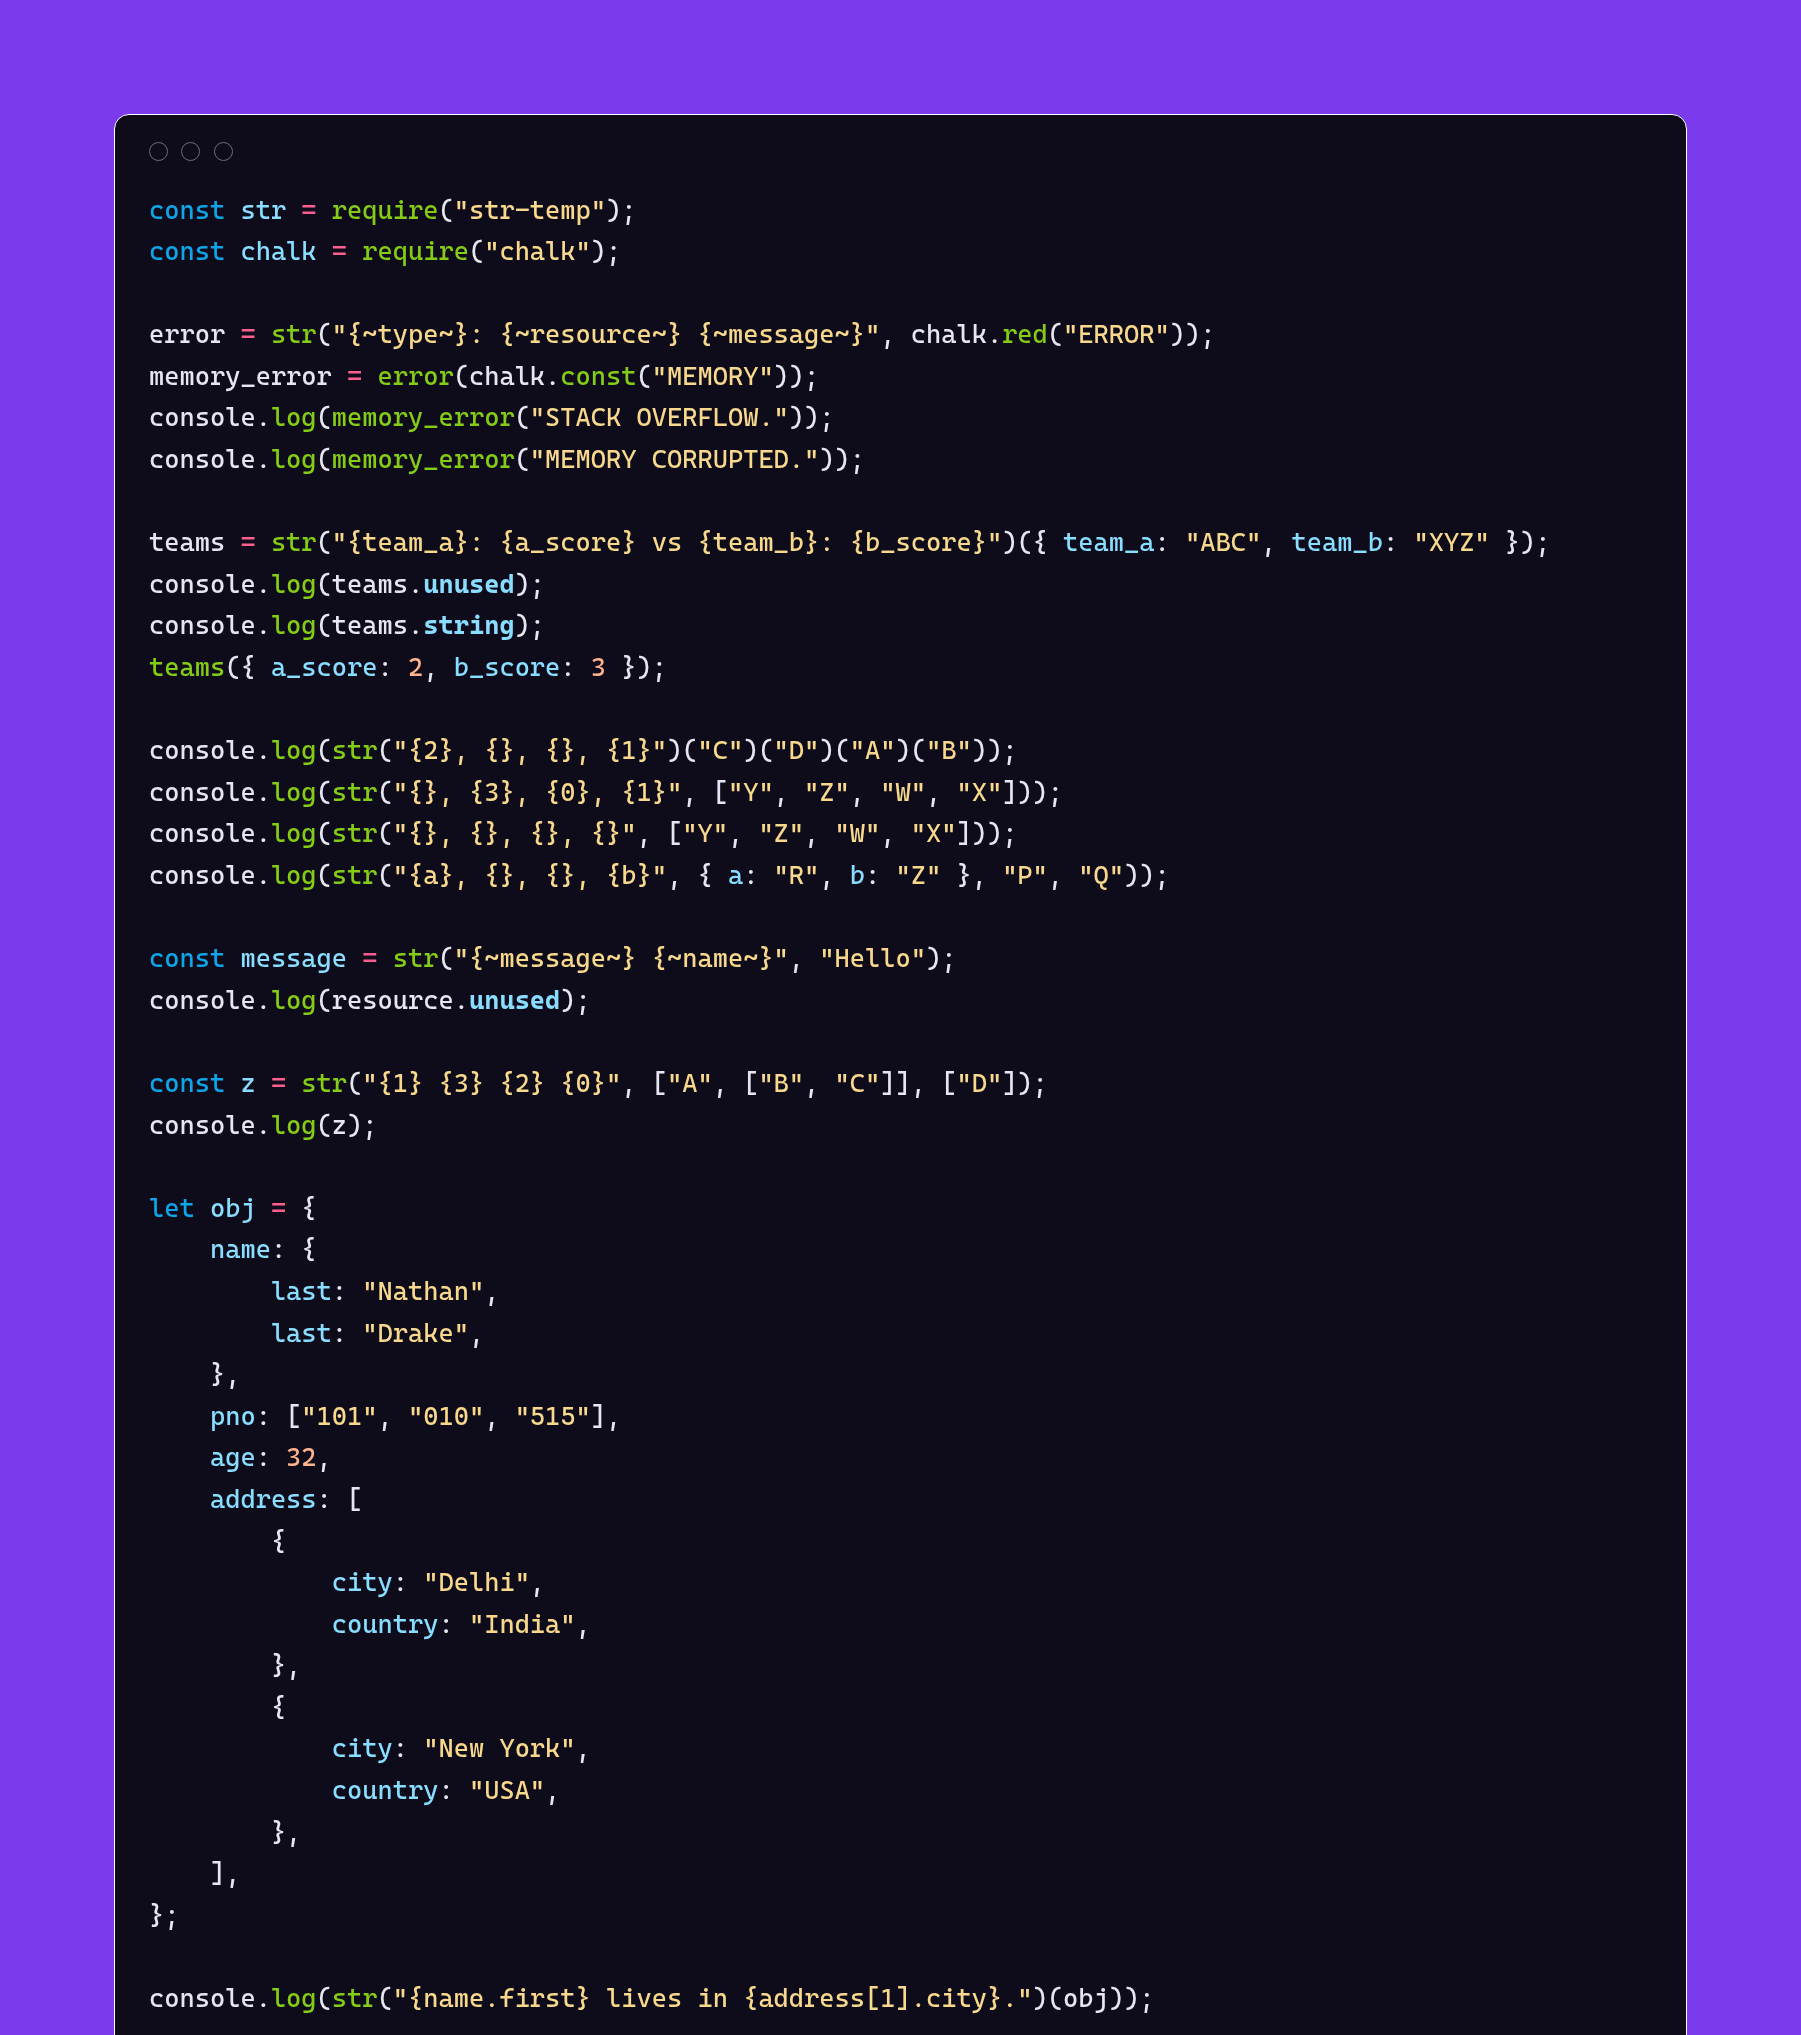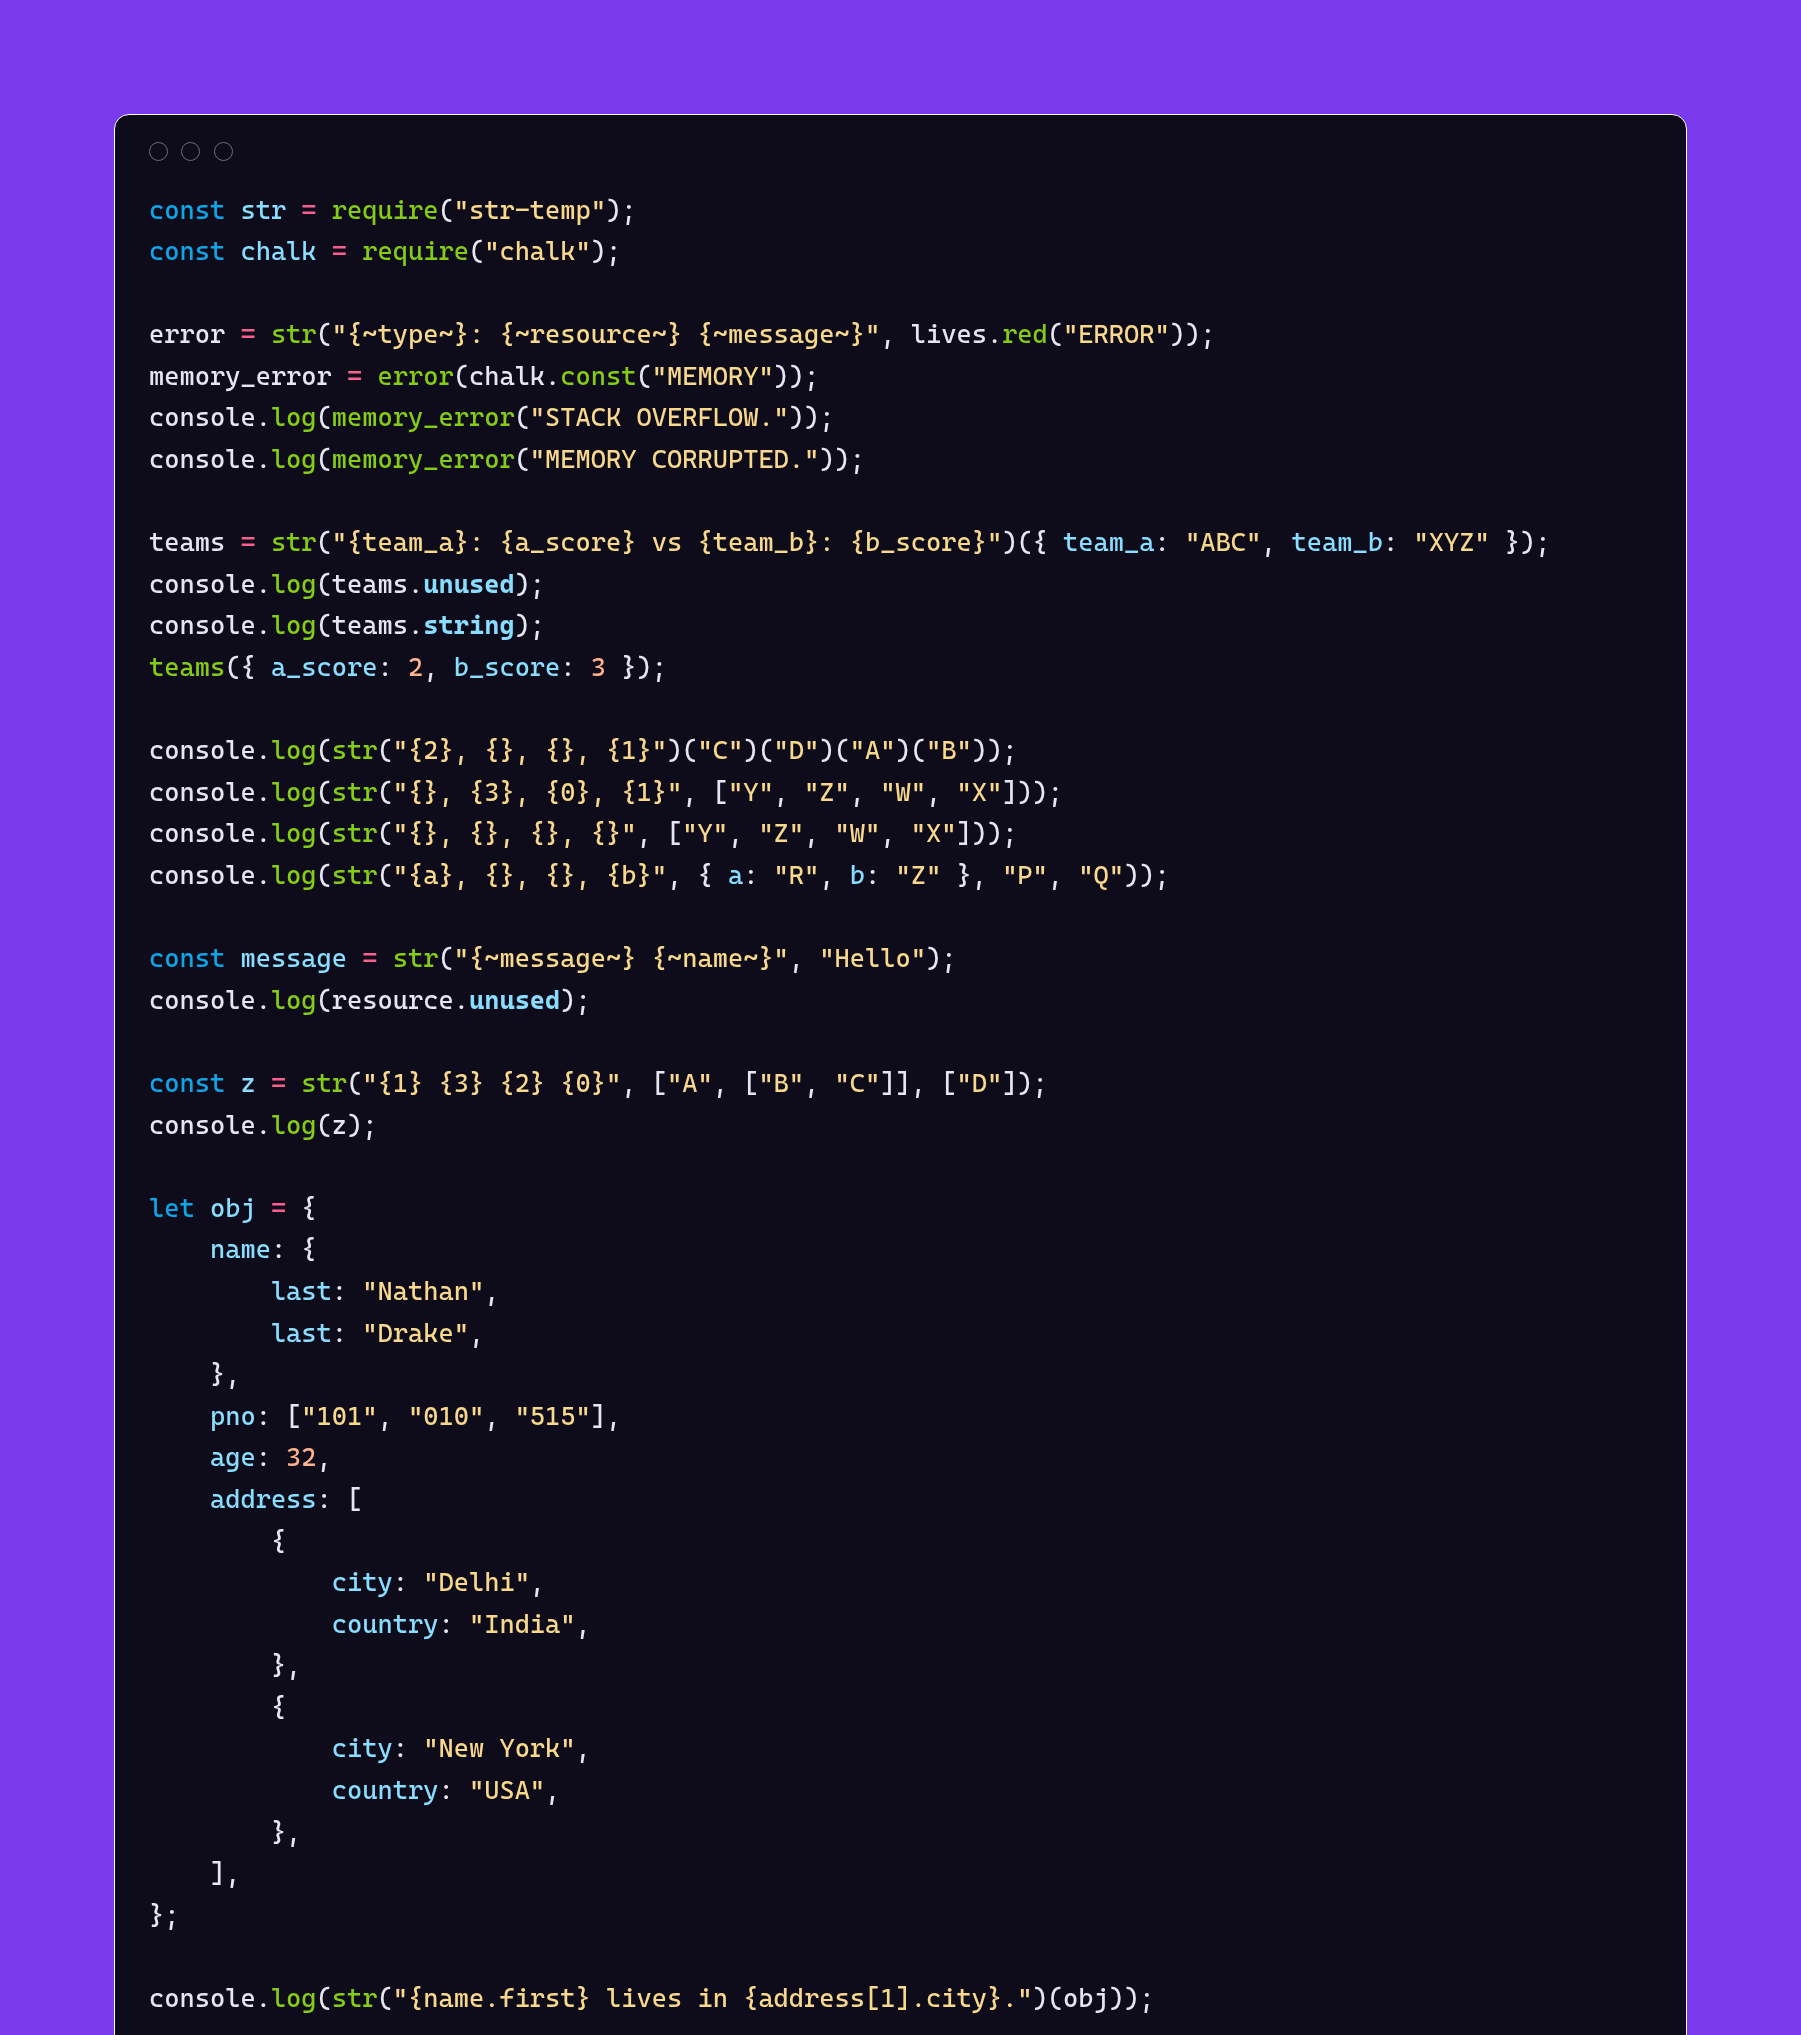--- a/index.html
+++ b/index.html
@@ -51,21 +51,21 @@
 
 <div class="window">
   <div class="titlebar">
     <span class="tl-circle"></span>
     <span class="tl-circle"></span>
     <span class="tl-circle"></span>
   </div>
   <div class="code" id="code"><span><span class="kw">const</span><span class="pn"> </span><span class="var">str</span><span class="pn"> </span><span class="op">=</span><span class="pn"> </span><span class="fn">require</span><span class="pn">(</span><span class="str">"str-temp"</span><span class="pn">);</span></span>
 <span><span class="kw">const</span><span class="pn"> </span><span class="var">chalk</span><span class="pn"> </span><span class="op">=</span><span class="pn"> </span><span class="fn">require</span><span class="pn">(</span><span class="str">"chalk"</span><span class="pn">);</span></span>
 <span></span>
-<span><span class="pn">error </span><span class="op">=</span><span class="pn"> </span><span class="fn">str</span><span class="pn">(</span><span class="str">"{~type~}: {~resource~} {~message~}"</span><span class="pn">, lives.</span><span class="fn">red</span><span class="pn">(</span><span class="str">"ERROR"</span><span class="pn">));</span></span>
+<span><span class="pn">error </span><span class="op">=</span><span class="pn"> </span><span class="fn">str</span><span class="pn">(</span><span class="str">"{~type~}: {~resource~} {~message~}"</span><span class="pn">, chalk.</span><span class="fn">red</span><span class="pn">(</span><span class="str">"ERROR"</span><span class="pn">));</span></span>
 <span><span class="pn">memory_error </span><span class="op">=</span><span class="pn"> </span><span class="fn">error</span><span class="pn">(chalk.</span><span class="fn">const</span><span class="pn">(</span><span class="str">"MEMORY"</span><span class="pn">));</span></span>
 <span><span class="pn">console.</span><span class="fn">log</span><span class="pn">(</span><span class="fn">memory_error</span><span class="pn">(</span><span class="str">"STACK OVERFLOW."</span><span class="pn">));</span></span>
 <span><span class="pn">console.</span><span class="fn">log</span><span class="pn">(</span><span class="fn">memory_error</span><span class="pn">(</span><span class="str">"MEMORY CORRUPTED."</span><span class="pn">));</span></span>
 <span></span>
 <span><span class="pn">teams </span><span class="op">=</span><span class="pn"> </span><span class="fn">str</span><span class="pn">(</span><span class="str">"{team_a}: {a_score} vs {team_b}: {b_score}"</span><span class="pn">)({ </span><span class="key">team_a</span><span class="pn">: </span><span class="str">"ABC"</span><span class="pn">, </span><span class="key">team_b</span><span class="pn">: </span><span class="str">"XYZ"</span><span class="pn"> });</span></span>
 <span><span class="pn">console.</span><span class="fn">log</span><span class="pn">(teams.</span><span class="prop">unused</span><span class="pn">);</span></span>
 <span><span class="pn">console.</span><span class="fn">log</span><span class="pn">(teams.</span><span class="prop">string</span><span class="pn">);</span></span>
 <span><span class="fn">teams</span><span class="pn">({ </span><span class="key">a_score</span><span class="pn">: </span><span class="num">2</span><span class="pn">, </span><span class="key">b_score</span><span class="pn">: </span><span class="num">3</span><span class="pn"> });</span></span>
 <span></span>
 <span><span class="pn">console.</span><span class="fn">log</span><span class="pn">(</span><span class="fn">str</span><span class="pn">(</span><span class="str">"{2}, {}, {}, {1}"</span><span class="pn">)(</span><span class="str">"C"</span><span class="pn">)(</span><span class="str">"D"</span><span class="pn">)(</span><span class="str">"A"</span><span class="pn">)(</span><span class="str">"B"</span><span class="pn">));</span></span>

